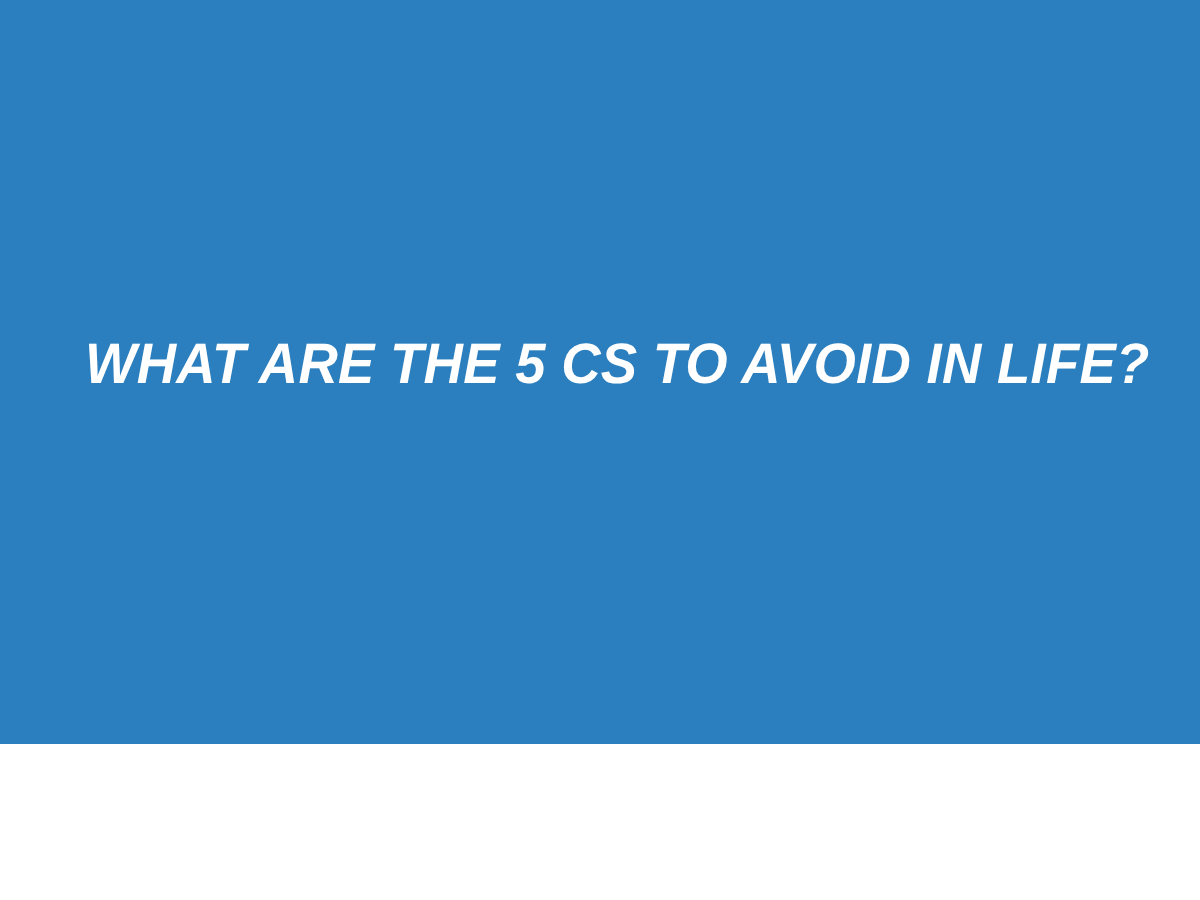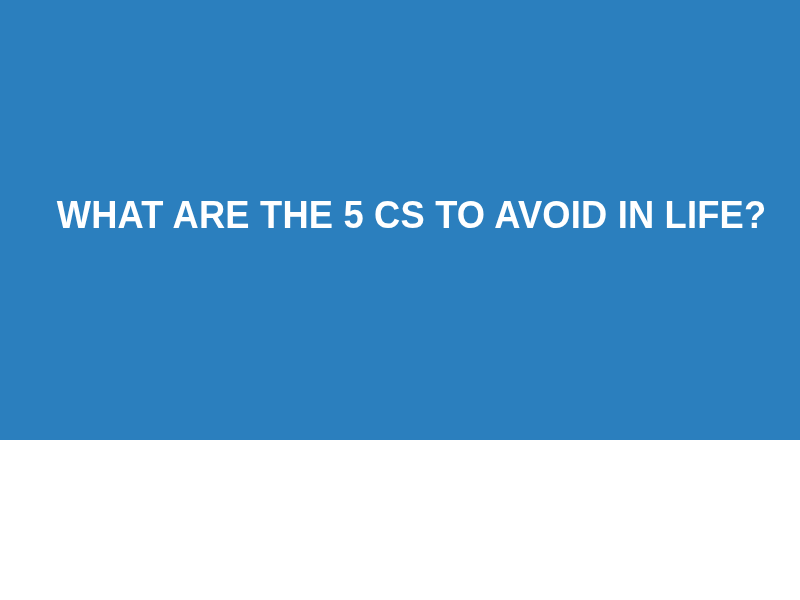--- a/index.html
+++ b/index.html
@@ -14,26 +14,27 @@
     overflow: hidden;
     font-family: "Liberation Sans", sans-serif;
     background: #ffffff;
   }
 
   
   .banner {
     position: relative;
     box-sizing: border-box;
     width: 800px;
-    height: 440px;
+    height: 496px;
     background-color: #2b7fbe;
     display: flex;
     align-items: center;
     justify-content: center;
     overflow: hidden;
+    font-style: italic;
   }
 
   
   .headline-wrap {
     width: 100%;
     padding: 0 40px;
     box-sizing: border-box;
     text-align: center;
     
     transform: translateY(-4px);

